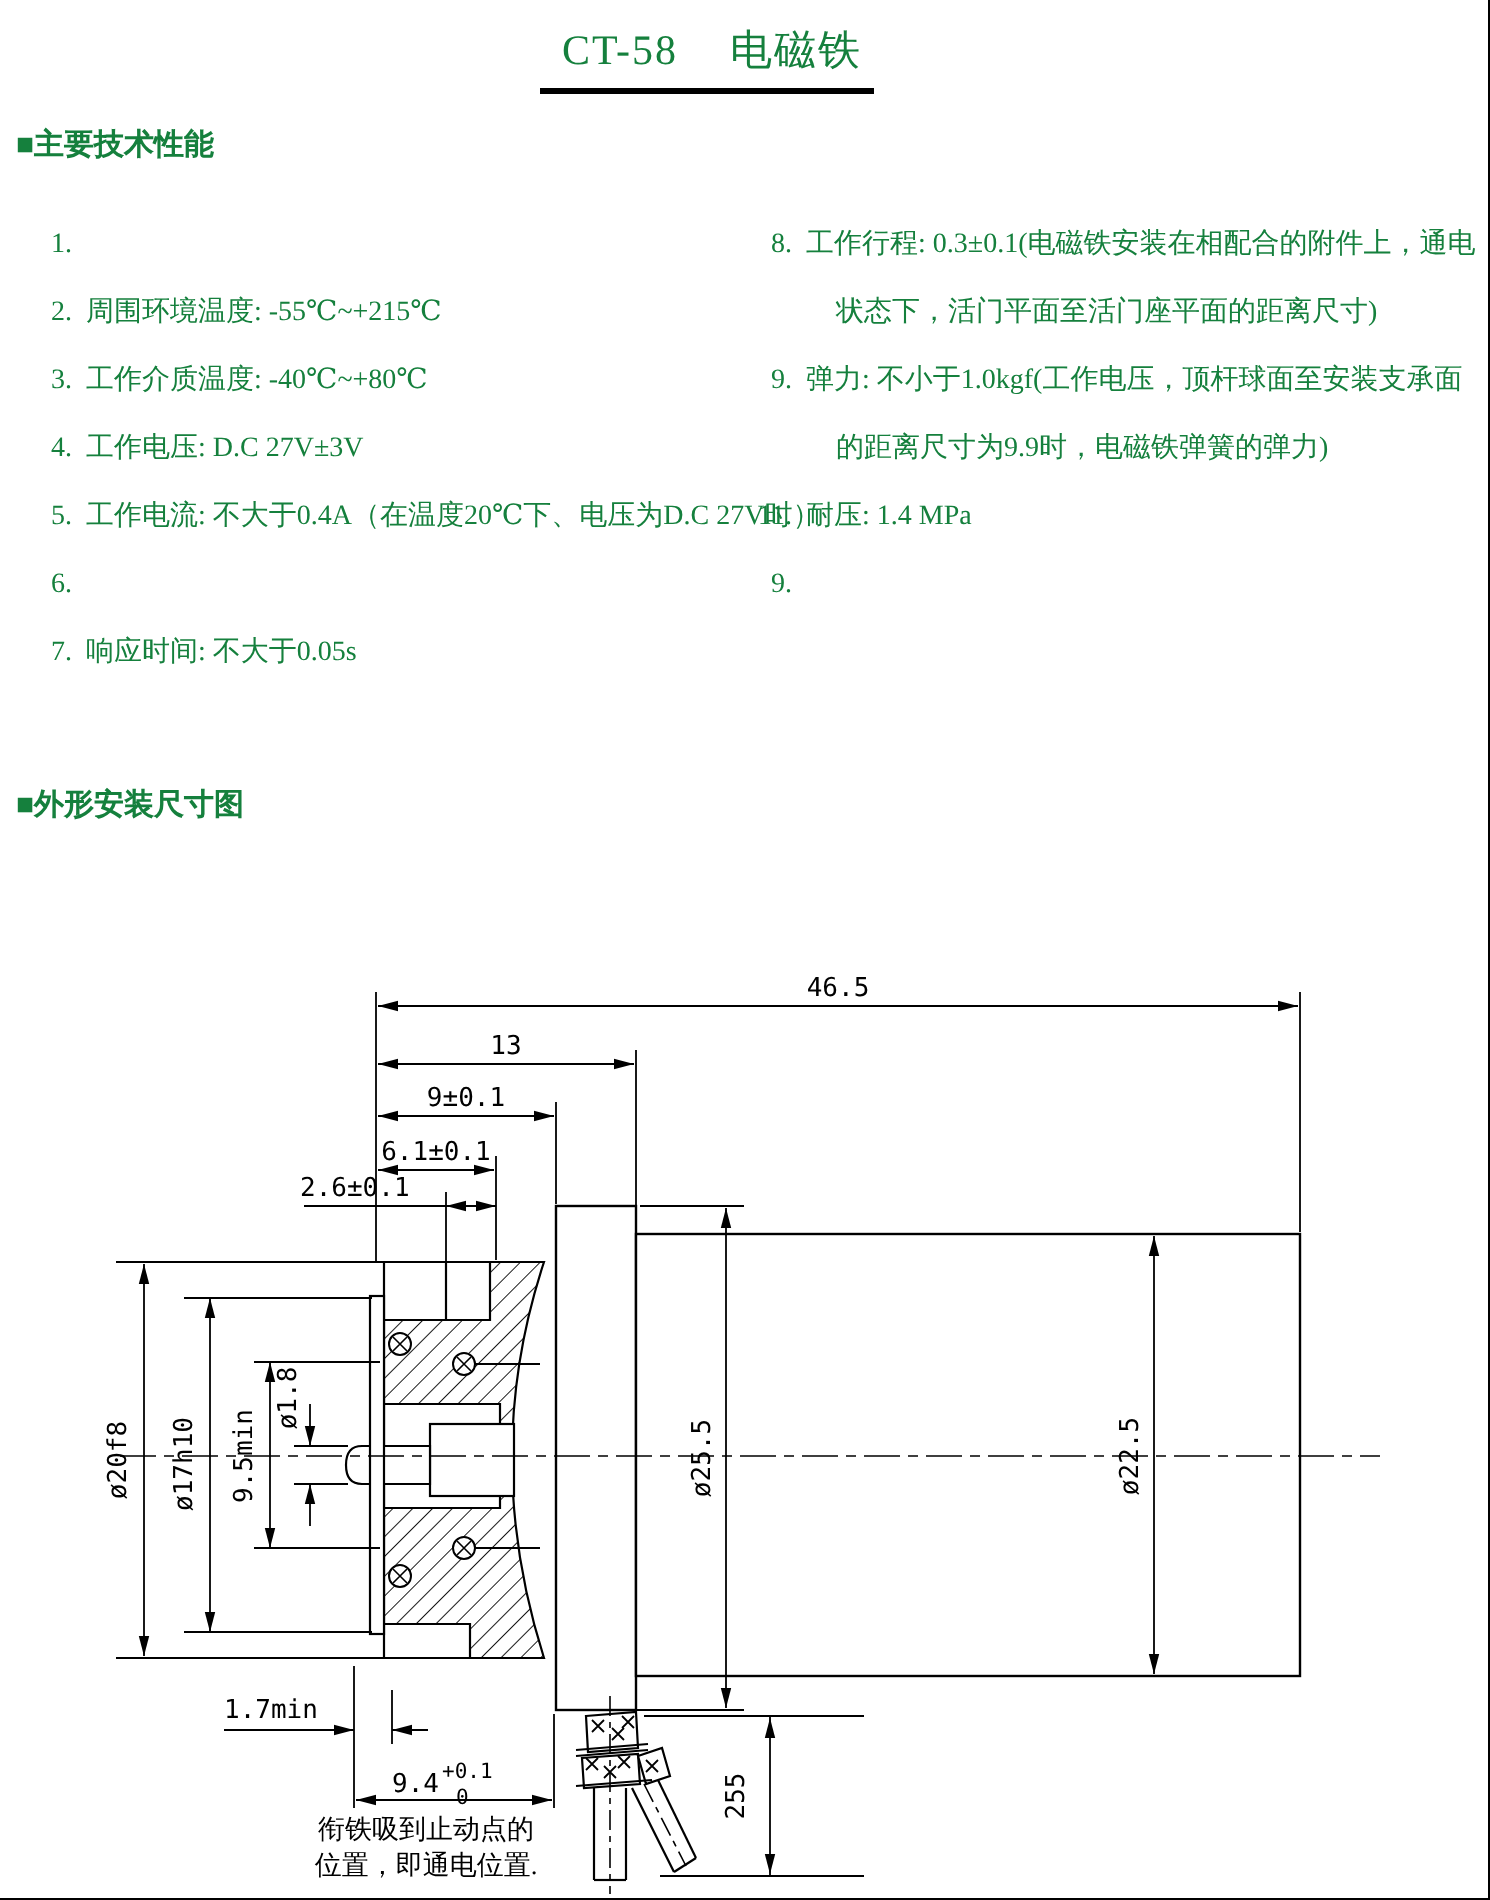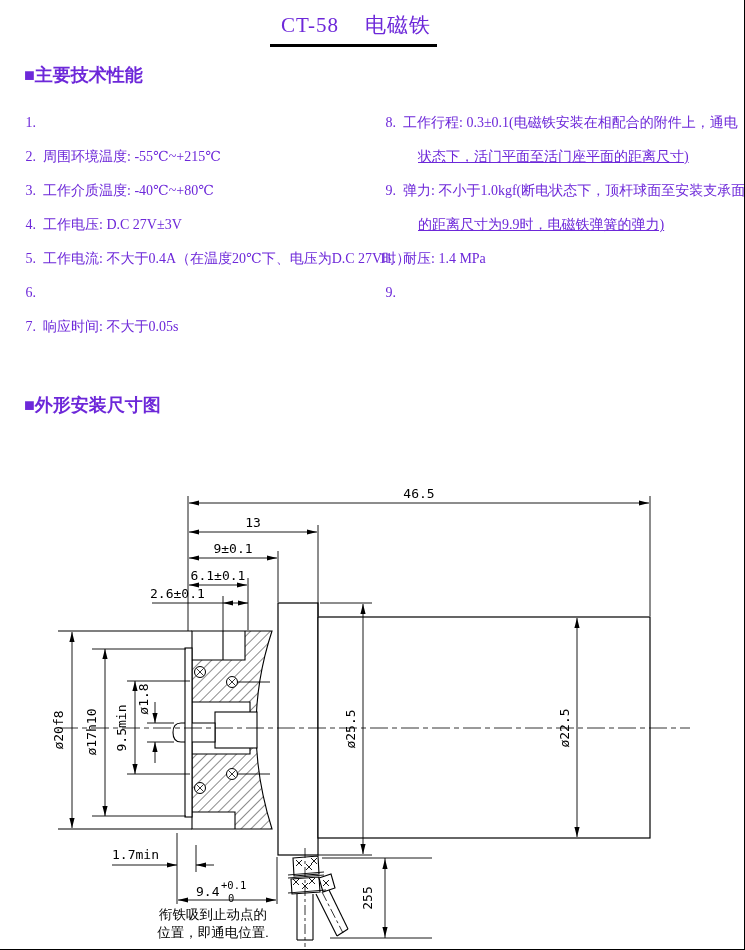--- a/index.html
+++ b/index.html
@@ -1,32 +1,32 @@
 <!DOCTYPE html>
 <html><head>
 <meta charset="utf-8">
 <style>
   html,body{margin:0;padding:0;background:#e8e8e8;}
   .page{
-    position:relative;width:745px;height:950px;background:#ffffff;color:#6d28d9;
+    position:relative;width:745px;height:950px;background:#ffffff;color:#15803d;
     font-family:"Liberation Serif","DejaVu Serif",serif;overflow:hidden;
     border-right:1.5px solid #000;border-bottom:1.5px solid #000;box-sizing:border-box;
   }
   .title-row{position:absolute;top:11px;left:0;width:712px;text-align:center;font-size:21px;letter-spacing:1px;white-space:nowrap;}
   .title-model{margin-right:26px;}
   .title-rule{position:absolute;top:44px;left:270px;width:167px;height:2.5px;background:#000;}
-  .sec-header{position:absolute;left:24px;font-size:18px;font-weight:bold;font-family:"Liberation Sans","DejaVu Sans",sans-serif;}
+  .sec-header{position:absolute;left:8px;font-size:15px;font-weight:bold;font-family:"Liberation Sans","DejaVu Sans",sans-serif;}
   #sec1{top:63px;}
   #sec2{top:393px;}
   .specs{position:absolute;top:106px;left:0;width:745px;font-size:14px;display:flex;}
   .col-left{width:360px;margin-left:14px;flex:none;}
   .col-right{width:368px;flex:none;}
   .item{display:flex;line-height:34px;white-space:nowrap;}
   .item .num{width:22px;text-align:right;flex:none;margin-right:7px;}
-  .cont{line-height:34px;margin-left:44px;white-space:nowrap;text-decoration:underline;}
+  .cont{line-height:34px;margin-left:44px;white-space:nowrap;}
   #drawing{position:absolute;top:440px;left:0;}
   .dimtxt{font-family:"DejaVu Sans Mono","Liberation Mono",monospace;font-size:13px;fill:#000;}
   .dimtxt-sm{font-family:"DejaVu Sans Mono","Liberation Mono",monospace;font-size:10.5px;fill:#000;}
   .notetxt{font-family:"Liberation Serif","DejaVu Serif",serif;font-size:13.5px;fill:#000;}
 </style>
 </head>
 <body>
 
 <div class="page">
 
@@ -67,21 +67,21 @@
         </div>
     </div>
     <div class="col-right">
       <div class="item">
           <span class="num">8.</span>
           <span class="txt">工作行程: 0.3±0.1(电磁铁安装在相配合的附件上，通电</span>
         </div>
       <div class="cont">状态下，活门平面至活门座平面的距离尺寸)</div>
       <div class="item">
           <span class="num">9.</span>
-          <span class="txt">弹力: 不小于1.0kgf(断电状态下，顶杆球面至安装支承面</span>
+          <span class="txt">弹力: 不小于1.0kgf(工作电压，顶杆球面至安装支承面</span>
         </div>
       <div class="cont">的距离尺寸为9.9时，电磁铁弹簧的弹力)</div>
       <div class="item">
           <span class="num">11.</span>
           <span class="txt">耐压: 1.4 MPa</span>
         </div>
       <div class="item">
           <span class="num">9.</span>
         </div>
     </div>

